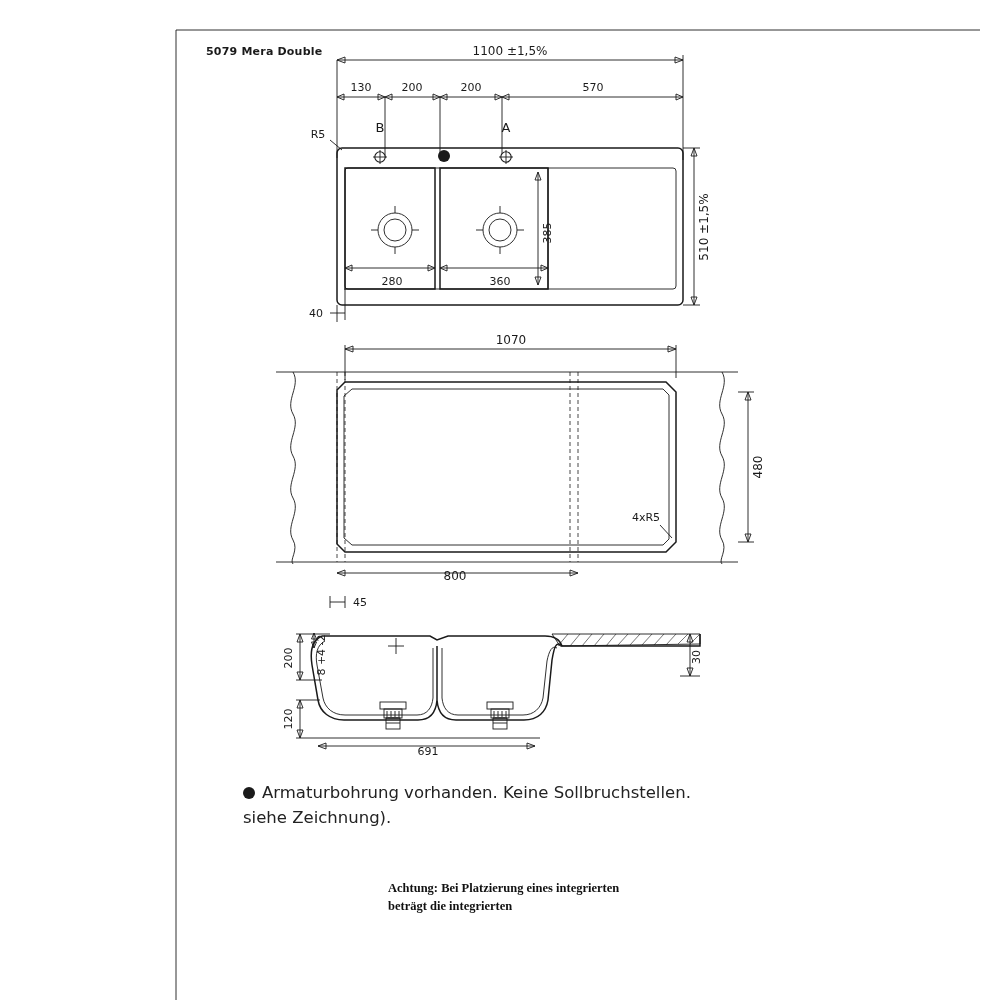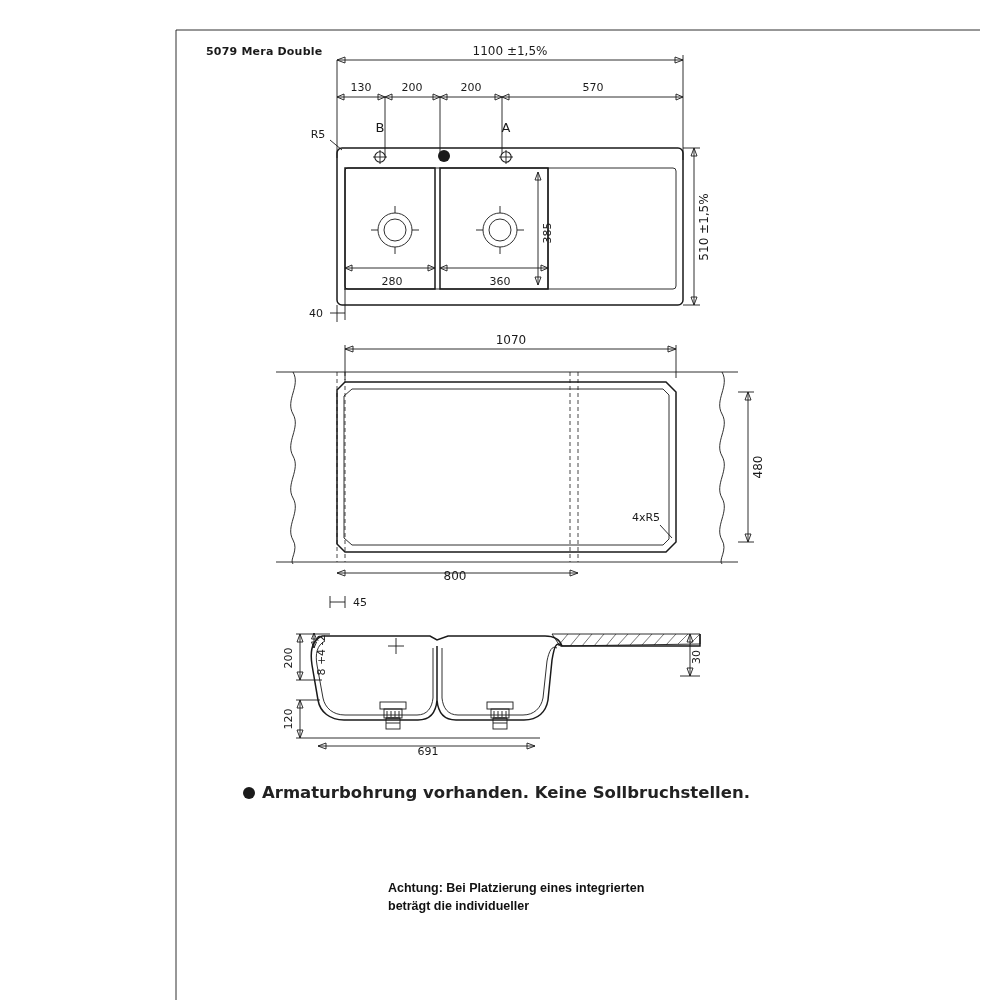--- a/index.html
+++ b/index.html
@@ -37,21 +37,20 @@
   }
   .note-block {
     position: absolute;
     left: 243px;
     top: 780px;
     width: 560px;
     font-size: 16.5px;
     line-height: 1.52;
     color: #222;
     font-family: "DejaVu Sans", sans-serif;
-    font-weight: bold;
   }
   .note-block .bullet {
     display: inline-block;
     width: 12px; height: 12px;
     border-radius: 50%;
     background: #1a1a1a;
     margin-right: 7px;
     position: relative;
     top: 1px;
   }
@@ -64,21 +63,21 @@
   }
   .warn-block {
     position: absolute;
     left: 388px;
     top: 880px;
     width: 420px;
     font-size: 12.5px;
     line-height: 1.42;
     color: #111;
     font-weight: bold;
-    font-family: Liberation Sans, sans-serif;
+    font-family: Liberation Serif, serif;
   }
   .dim-text {
     font-size: 12px;
     fill: #1a1a1a;
     font-family: "DejaVu Sans", sans-serif;
   }
   .dim-text-sm {
     font-size: 11px;
     fill: #1a1a1a;
     font-family: "DejaVu Sans", sans-serif;
@@ -383,20 +382,21 @@
       <path class="ln thin" d="M535 746 l-8 -3 l0 6 z" fill="#1a1a1a"></path>
       <text class="dim-text-sm" x="428" y="755" text-anchor="middle">691</text>
     </g>
 
   </svg>
 
   <div class="note-block">
     <div>
       <span class="bullet"></span><span>Armaturbohrung vorhanden. Keine Sollbruchstellen.</span>
     </div>
+    <div>siehe Zeichnung).</div>
   </div>
 
   <div class="warn-block">
     <div>Achtung: Bei Platzierung eines integrierten</div>
-    <div>beträgt die individueller</div>
+    <div>beträgt die integrierten</div>
   </div>
 
 </div>
 
 </body></html>

